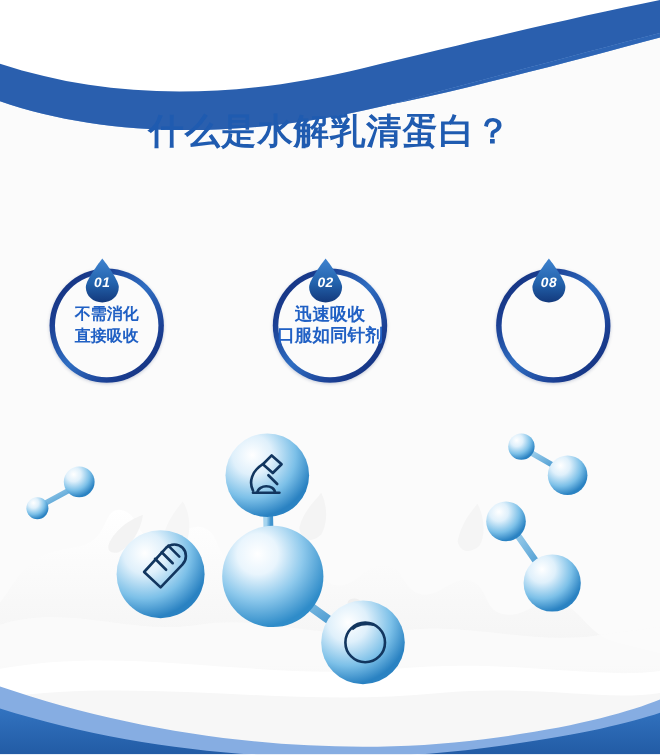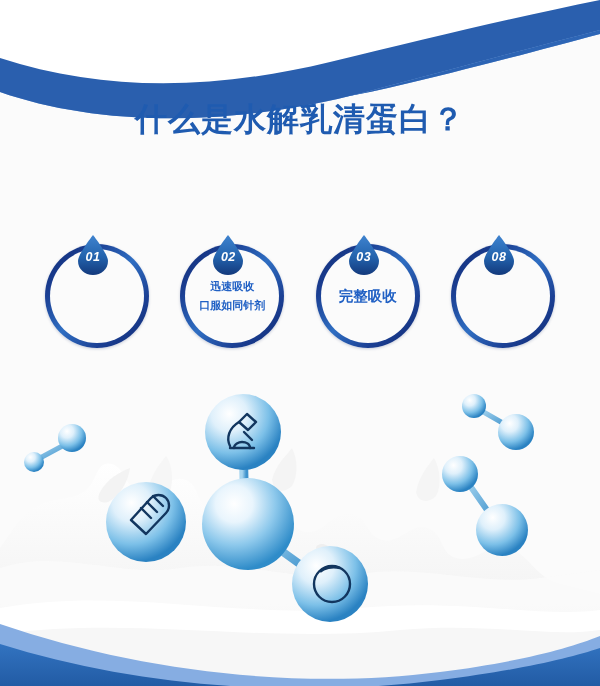--- a/index.html
+++ b/index.html
@@ -100,21 +100,21 @@
     align-items: center;
     text-align: center;
     font-size: 14.5px;
     line-height: 20px;
     font-weight: bold;
     color: #2060c4;
     z-index: 3;
     white-space: pre-line;
   }
   .ring-label.small {
-    font-size: 11px;
+    font-size: 16px;
     line-height: 19px;
   }
   .drop {
     position: absolute;
     left: 38px;
     top: 0px;
     width: 34px;
     height: 42px;
     z-index: 4;
   }
@@ -200,40 +200,34 @@
         <defs>
           <linearGradient id="d1" x1="0" y1="0" x2="0" y2="1">
             <stop offset="0%" stop-color="#3f83cf"></stop>
             <stop offset="55%" stop-color="#2363ad"></stop>
             <stop offset="100%" stop-color="#13397c"></stop>
           </linearGradient>
         </defs>
         <path d="M17,1 C17,1 32,20 32,27 C32,35.3 25.3,41 17,41 C8.7,41 2,35.3 2,27 C2,20 17,1 17,1 Z" fill="url(#d1)"></path>
       </svg>
       <div class="drop-num">01</div>
+      <div class="ring-label">不需消化
+直接吸收</div>
     </div>
 
     <div class="circle-item">
       <div class="ring"></div>
       <svg class="drop" viewBox="0 0 34 42">
         <path d="M17,1 C17,1 32,20 32,27 C32,35.3 25.3,41 17,41 C8.7,41 2,35.3 2,27 C2,20 17,1 17,1 Z" fill="url(#d1)"></path>
       </svg>
       <div class="drop-num">02</div>
       <div class="ring-label small">迅速吸收
 口服如同针剂</div>
     </div>
 
-    <div class="circle-item">
-      <div class="ring"></div>
-      <svg class="drop" viewBox="0 0 34 42">
-        <path d="M17,1 C17,1 32,20 32,27 C32,35.3 25.3,41 17,41 C8.7,41 2,35.3 2,27 C2,20 17,1 17,1 Z" fill="url(#d1)"></path>
-      </svg>
-      <div class="drop-num">03</div>
-      <div class="ring-label">完整吸收</div>
-    </div>
 
     <div class="circle-item">
       <div class="ring"></div>
       <svg class="drop" viewBox="0 0 34 42">
         <path d="M17,1 C17,1 32,20 32,27 C32,35.3 25.3,41 17,41 C8.7,41 2,35.3 2,27 C2,20 17,1 17,1 Z" fill="url(#d1)"></path>
       </svg>
       <div class="drop-num">08</div>
     </div>
 
   </div>

